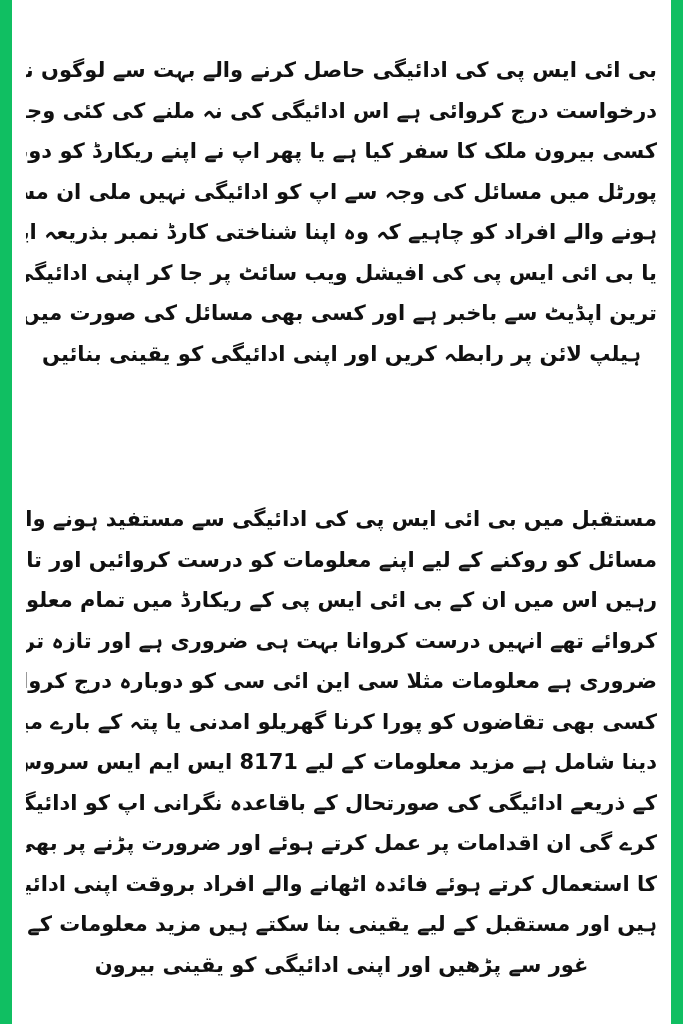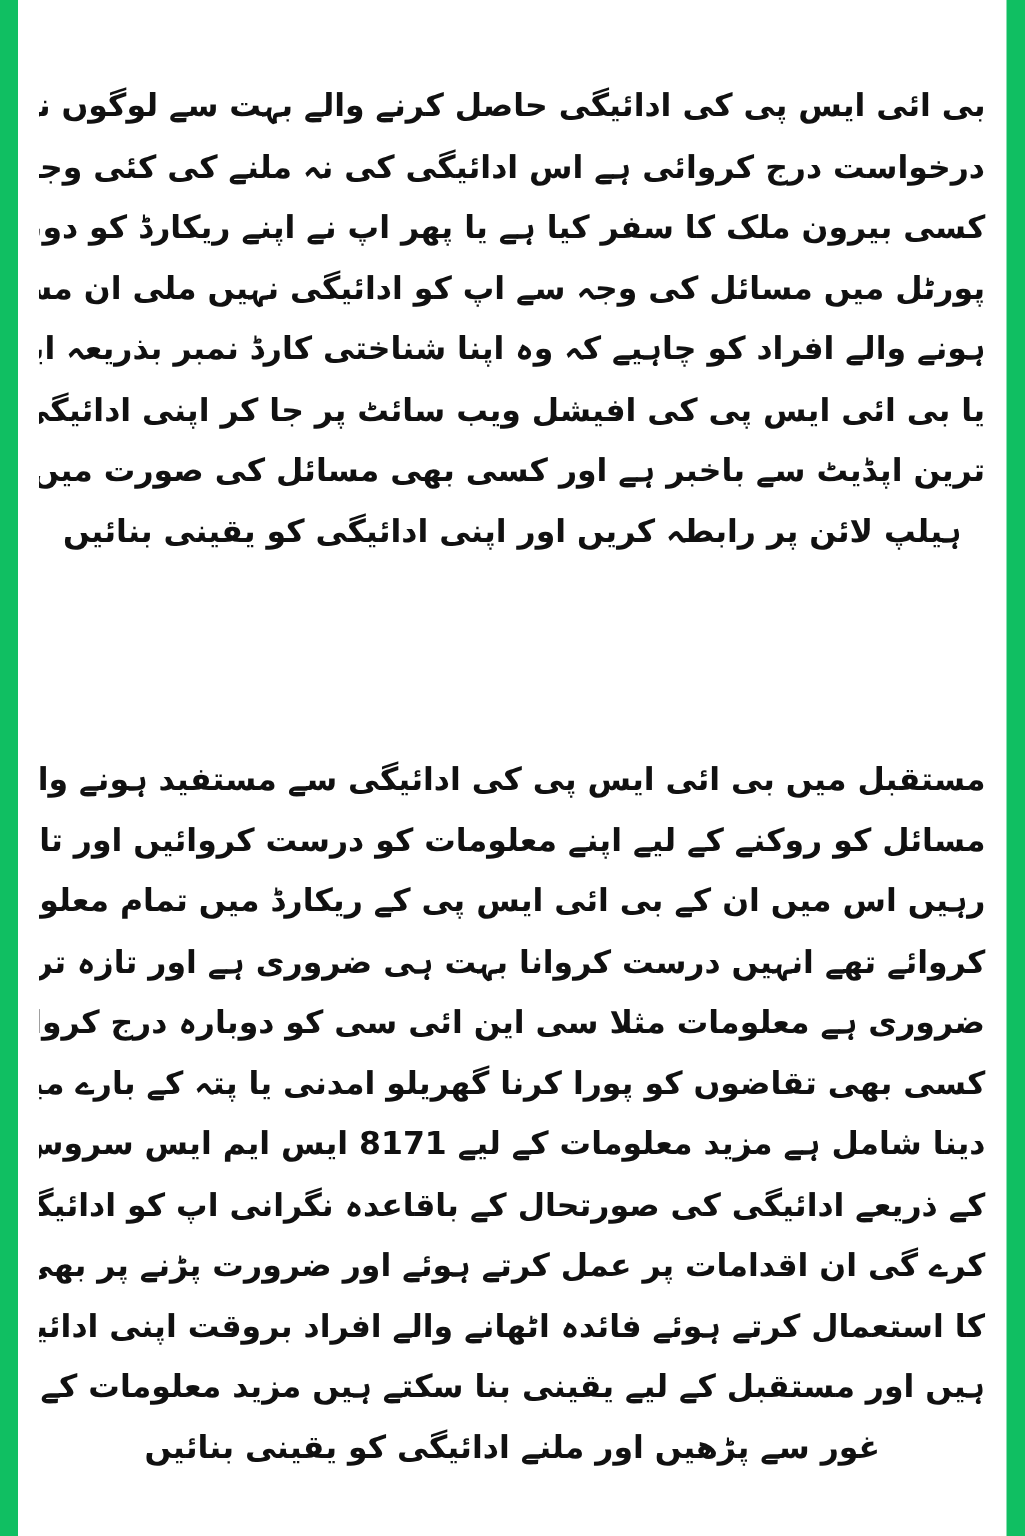--- a/index.html
+++ b/index.html
@@ -64,15 +64,15 @@
     <span class="line">مسائل کو روکنے کے لیے اپنے معلومات کو درست کروائیں اور تازہ ترین اپڈیٹ سے باخبر</span>
     <span class="line">رہیں اس میں ان کے بی ائی ایس پی کے ریکارڈ میں تمام معلومات جو کہ انہوں نے پہلے درج</span>
     <span class="line">کروائے تھے انہیں درست کروانا بہت ہی ضروری ہے اور تازہ ترین اپڈیٹس سے باخبر رہنا</span>
     <span class="line">ضروری ہے معلومات مثلا سی این ائی سی کو دوبارہ درج کروانا بائیومیٹرک کی تصدیق کے</span>
     <span class="line">کسی بھی تقاضوں کو پورا کرنا گھریلو امدنی یا پتہ کے بارے میں کسی بھی تبدیلی کی فوری اطلاع</span>
     <span class="line">دینا شامل ہے مزید معلومات کے لیے 8171 ایس ایم ایس سروس بی ائی ایس پی پورٹل</span>
     <span class="line">کے ذریعے ادائیگی کی صورتحال کے باقاعدہ نگرانی اپ کو ادائیگی کو حاصل کرنے میں اسانی</span>
     <span class="line">کرے گی ان اقدامات پر عمل کرتے ہوئے اور ضرورت پڑنے پر بھی ائی ایس پی کے چینلز</span>
     <span class="line">کا استعمال کرتے ہوئے فائدہ اٹھانے والے افراد بروقت اپنی ادائیگیوں کو حاصل کر سکتے</span>
     <span class="line">ہیں اور مستقبل کے لیے یقینی بنا سکتے ہیں مزید معلومات کے لیے نیچے دیے گئے مضمون کو</span>
-    <span class="line last">غور سے پڑھیں اور ملنے ادائیگی کو یقینی بنائیں</span>
+    <span class="line last">غور سے پڑھیں اور اپنی ادائیگی کو یقینی بیرون</span>
   </div>
 </div>
 
 </body></html>

